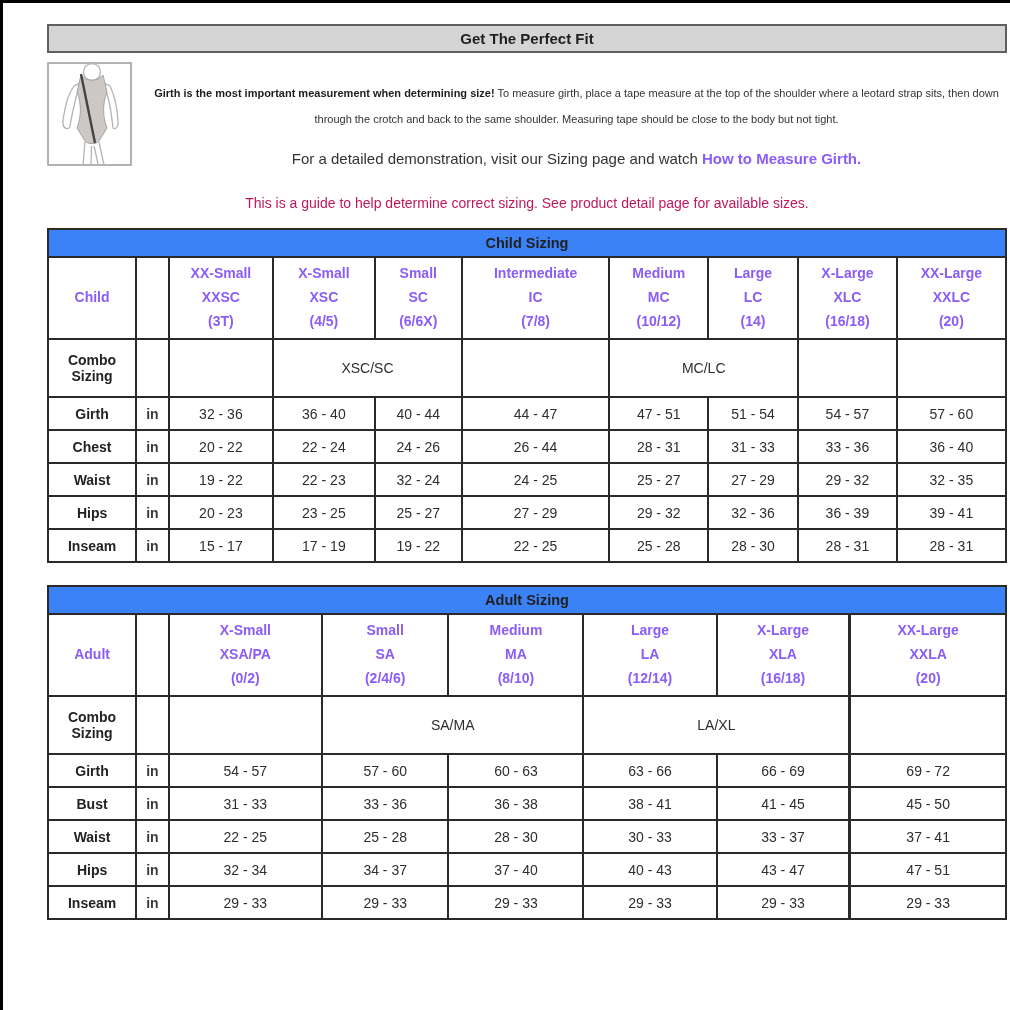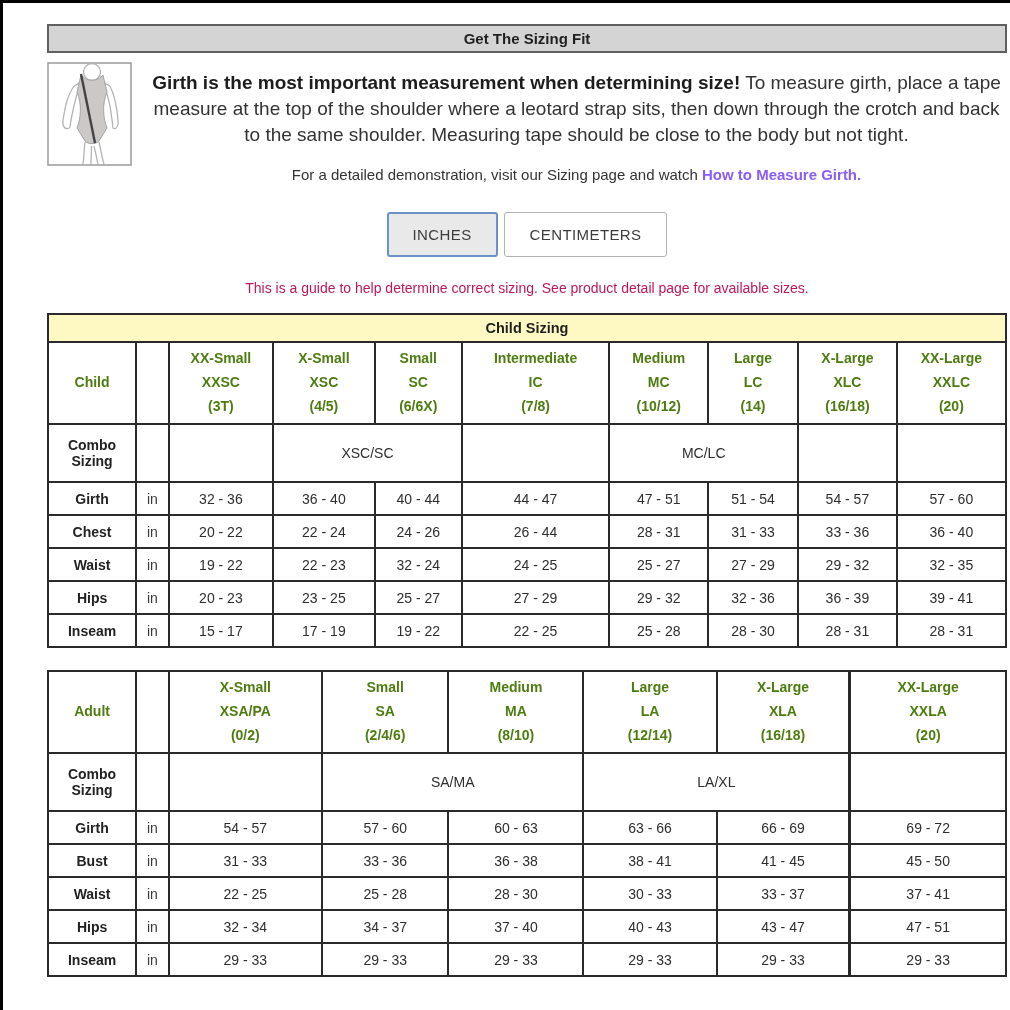--- a/index.html
+++ b/index.html
@@ -19,21 +19,21 @@
     font-weight:bold;font-size:15px;color:#1f1f1f;
   }
 
   
   .intro-row{display:flex;margin-top:9px;}
   .figure-box{
     width:85px;height:104px;flex:0 0 85px;
     background:#fff;
   }
   .intro-text{flex:1;text-align:center;padding-left:14px;}
-  .girth-para{margin:8px 0 0 0;font-size:19px;line-height:26px;color:#333;}
+  .girth-para{margin:18px 0 0 0;font-size:11px;line-height:26px;color:#333;}
   .girth-para strong{color:#1d1d1d;}
   .demo-line{margin:14px 0 0 0;font-size:15px;line-height:26px;color:#333;}
   .demo-line strong{color:#8b5cf6;}
 
   
   .unit-toggle{margin-top:24px;text-align:center;}
   .unit-btn{
     font-family:"Liberation Sans","DejaVu Sans",sans-serif;
     font-size:15px;color:#3c3c3c;letter-spacing:.4px;
     background:#ffffff;border:1px solid #b3b3b3;border-radius:3px;
@@ -50,36 +50,36 @@
     border-collapse:collapse;width:100%;table-layout:fixed;
     font-size:14px;color:#2e2e2e;
   }
   .sizing-table.child{margin-top:17px;}
   .sizing-table.adult{margin-top:22px;}
   .sizing-table th,.sizing-table td{
     border:2px solid #2a2a2a;text-align:center;vertical-align:middle;padding:1px 2px;
     overflow:hidden;
   }
   .title-row th{
-    background:#fef9c3;height:24px;font-size:14.5px;font-weight:bold;color:#1f1f1f;margin-top:21px;
-  }
-  .header-row th{height:78px;font-weight:bold;line-height:1.7;color:#4d7c0f;}
+    background:#3b82f6;height:24px;font-size:14.5px;font-weight:bold;color:#1f1f1f;margin-top:21px;
+  }
+  .header-row th{height:78px;font-weight:bold;line-height:1.7;color:#8b5cf6;}
   .combo-row td{height:54px;}
   .data-row td{height:29px;}
   .row-label{font-weight:bold;color:#222;}
-  .unit-cell{font-weight:normal;color:#3a3a3a;}
+  .unit-cell{font-weight:bold;color:#3a3a3a;}
   
   [data-table="adult_table"] tr:not(.title-row) > *:last-child{border-left-width:3px;}
 </style>
 </head>
 <body>
 
 <div class="page">
 
-  <div class="title-bar">Get The Sizing Fit</div>
+  <div class="title-bar">Get The Perfect Fit</div>
 
   <div class="intro-row">
     <div class="figure-box">
       <svg viewBox="0 0 85 104" width="85" height="104">
         <rect x="1" y="1" width="83" height="102" fill="#ffffff" stroke="#9a9a9a" stroke-width="1.5"></rect>
         <g stroke="#b4b4b4" stroke-width="1.3" fill="none">
           <circle cx="45" cy="10" r="8.5"></circle>
           <path d="M36,14 C36,20 31,22 27,24"></path>
           <path d="M54,14 C54,20 59,22 63,24"></path>
           <path d="M27,24 C20,34 18,46 16,58 C15,64 18,68 22,66"></path>
@@ -94,23 +94,20 @@
         <path d="M34,13 C39,20 51,20 56,13 L60,30 C55,42 56,56 60,66 L52,79 C49,82.5 41,82.5 38,79 L30,66 C34,56 35,42 30,30 Z" fill="#ccc8c5" stroke="#a5a5a5" stroke-width="1"></path>
         <line x1="34" y1="12" x2="48" y2="81" stroke="#444444" stroke-width="2.4"></line>
       </svg>
     </div>
     <div class="intro-text">
       <p class="girth-para"><strong>Girth is the most important measurement when determining size!</strong><span> To measure girth, place a tape measure at the top of the shoulder where a leotard strap sits, then down through the crotch and back to the same shoulder. Measuring tape should be close to the body but not tight.</span></p>
       <p class="demo-line"><span>For a detailed demonstration, visit our Sizing page and watch </span><strong>How to Measure Girth.</strong></p>
     </div>
   </div>
 
-  <div class="unit-toggle">
-    <button class="unit-btn selected">INCHES</button><button class="unit-btn">CENTIMETERS</button>
-  </div>
 
   <div class="guide-note">This is a guide to help determine correct sizing. See product detail page for available sizes.</div>
 
   <table class="sizing-table child" data-table="child_table">
       <colgroup>
         <col style="width: 9.2%;">
         <col style="width: 3.4%;">
         <col style="width: 10.9%;">
         <col style="width: 10.6%;">
         <col style="width: 9.1%;">
@@ -246,20 +243,23 @@
         <col style="width: 9.2%;">
         <col style="width: 3.4%;">
         <col style="width: 16%;">
         <col style="width: 13.2%;">
         <col style="width: 14.1%;">
         <col style="width: 13.9%;">
         <col style="width: 13.9%;">
         <col style="width: 16.3%;">
       </colgroup>
       <tbody>
+        <tr class="title-row">
+          <th class="section-title" colspan="8">Adult Sizing</th>
+        </tr>
         <tr class="header-row">
           <th>Adult</th>
           <th></th>
           <th>
             <div>X-Small</div>
             <div>XSA/PA</div>
             <div>(0/2)</div>
           </th>
           <th>
             <div>Small</div>

